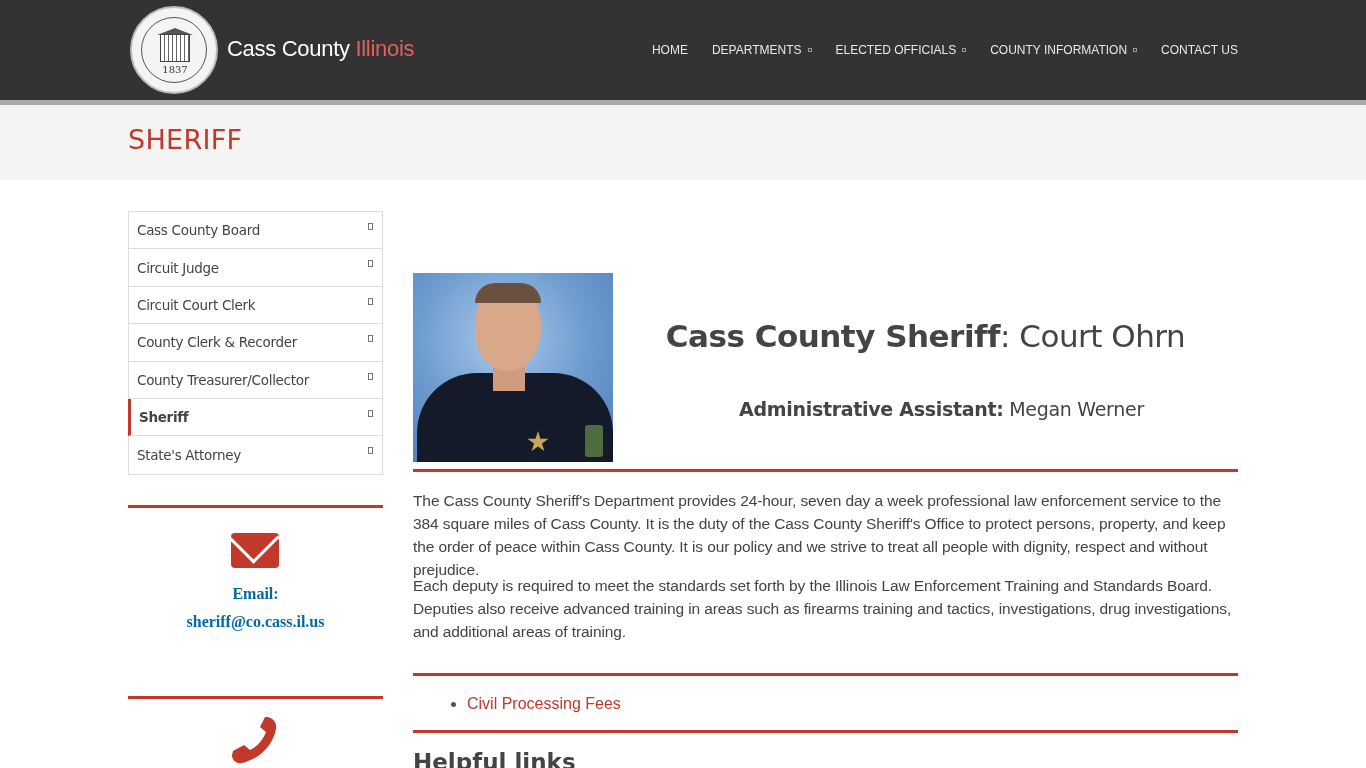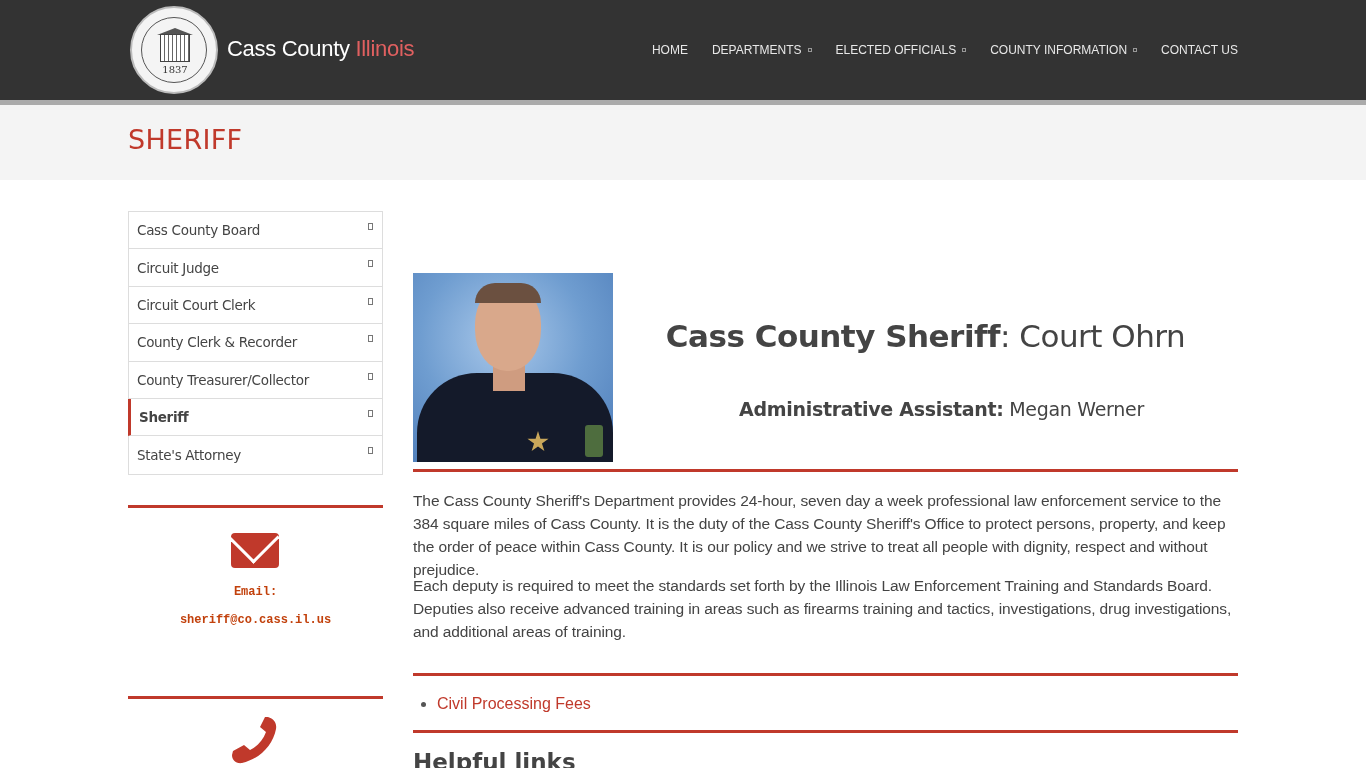--- a/index.html
+++ b/index.html
@@ -21,21 +21,21 @@
 
   .side-menu { position: absolute; left: 128px; top: 211px; width: 255px; border: 1px solid #dddddd; }
   .side-item { position: relative; height: 37.4px; border-bottom: 1px solid #dddddd; padding-left: 8px; display: flex; align-items: center; font-size: 13.5px; color: #444; cursor: pointer; font-family: "DejaVu Sans", sans-serif; letter-spacing: -0.3px; }
   .side-item:last-child { border-bottom: none; }
   .side-item.active { font-weight: bold; border-left: 3px solid #c0392b; padding-left: 8px; margin-left: -1px; }
   .side-icon { position: absolute; right: 9px; top: 11px; width: 5px; height: 7px; border: 1px solid #777; }
 
   .contact-box { position: absolute; left: 128px; width: 255px; border-top: 3px solid #c0392b; text-align: center; }
   .contact-box.email { top: 505px; height: 155px; }
   .contact-box.phone { top: 696px; height: 106px; }
-  .contact-label { font-weight: bold; color: #c2410c; font-size: 12px; font-family: Liberation Mono, monospace; }
+  .contact-label { font-weight: bold; color: #0369a1; font-size: 16px; font-family: Liberation Serif, serif; }
   .email-icon { position: absolute; left: 103px; top: 25px; width: 48px; height: 35px; background: #c0392b; border-radius: 4px; overflow: hidden; }
   .email-icon::after { content: ""; position: absolute; left: 4px; top: -14px; width: 34px; height: 34px; border: 3px solid #fff; border-top: none; border-left: none; transform: rotate(45deg); background: transparent; }
   .email-label { position: absolute; left: 0; width: 255px; top: 77px; }
   .email-value { position: absolute; left: 0; width: 255px; top: 105px; }
   .phone-icon { position: absolute; left: 102px; top: 16px; width: 50px; height: 50px; }
   .phone-label { position: absolute; left: 0; width: 255px; top: 77px; }
 
   .photo { position: absolute; left: 413px; top: 273px; width: 200px; height: 189px; background: radial-gradient(circle at 45% 35%, #a9c8ea 0%, #6f9dd0 50%, #4c7bb8 100%); overflow: hidden; }
   .photo .head { position: absolute; left: 62px; top: 12px; width: 66px; height: 86px; border-radius: 45% 45% 48% 48%; background: #d9a88b; }
   .photo .hair { position: absolute; left: 62px; top: 10px; width: 66px; height: 20px; border-radius: 40px 40px 0 0; background: #6b5040; }
@@ -44,21 +44,21 @@
   .photo .badge { position: absolute; left: 114px; top: 158px; width: 22px; height: 22px; background: #c9a75a; clip-path: polygon(50% 0, 61% 35%, 98% 35%, 68% 57%, 79% 91%, 50% 70%, 21% 91%, 32% 57%, 2% 35%, 39% 35%); }
   .photo .patch { position: absolute; left: 172px; top: 152px; width: 18px; height: 32px; background: #4e6d3e; border-radius: 3px; }
 
   .sheriff-heading { position: absolute; left: 613px; width: 625px; top: 318px; text-align: center; font-size: 31px; color: #444; font-family: "DejaVu Sans", sans-serif; letter-spacing: -0.5px; }
   .sheriff-heading b { font-weight: bold; }
   .assistant { position: absolute; left: 613px; width: 625px; top: 398px; text-align: center; font-size: 19px; color: #444; font-family: "DejaVu Sans", sans-serif; letter-spacing: -0.3px; margin-left: 16px; }
 
   .rule { position: absolute; left: 413px; width: 825px; height: 3px; background: #c0392b; }
   .body-text { position: absolute; left: 413px; width: 825px; font-size: 15.5px; line-height: 23px; color: #444; font-family: "Liberation Sans", sans-serif; letter-spacing: -0.1px; }
   .link-list { position: absolute; left: 437px; top: 695px; font-size: 16px; font-family: "Liberation Sans", sans-serif; }
-  .link-list li { list-style: disc; color: #555; }
+  .link-list li { list-style: disc; color: #555; margin-left: 30px; }
   .link-list a { color: #c0392b; text-decoration: none; }
   .helpful { position: absolute; left: 413px; top: 749px; font-size: 23px; font-weight: bold; color: #444; font-family: "DejaVu Sans", sans-serif; }
 </style>
 </head>
 <body>
 
 <div class="header">
   <div class="logo">
     <div class="logo-inner">
       <div class="logo-roof"></div>

